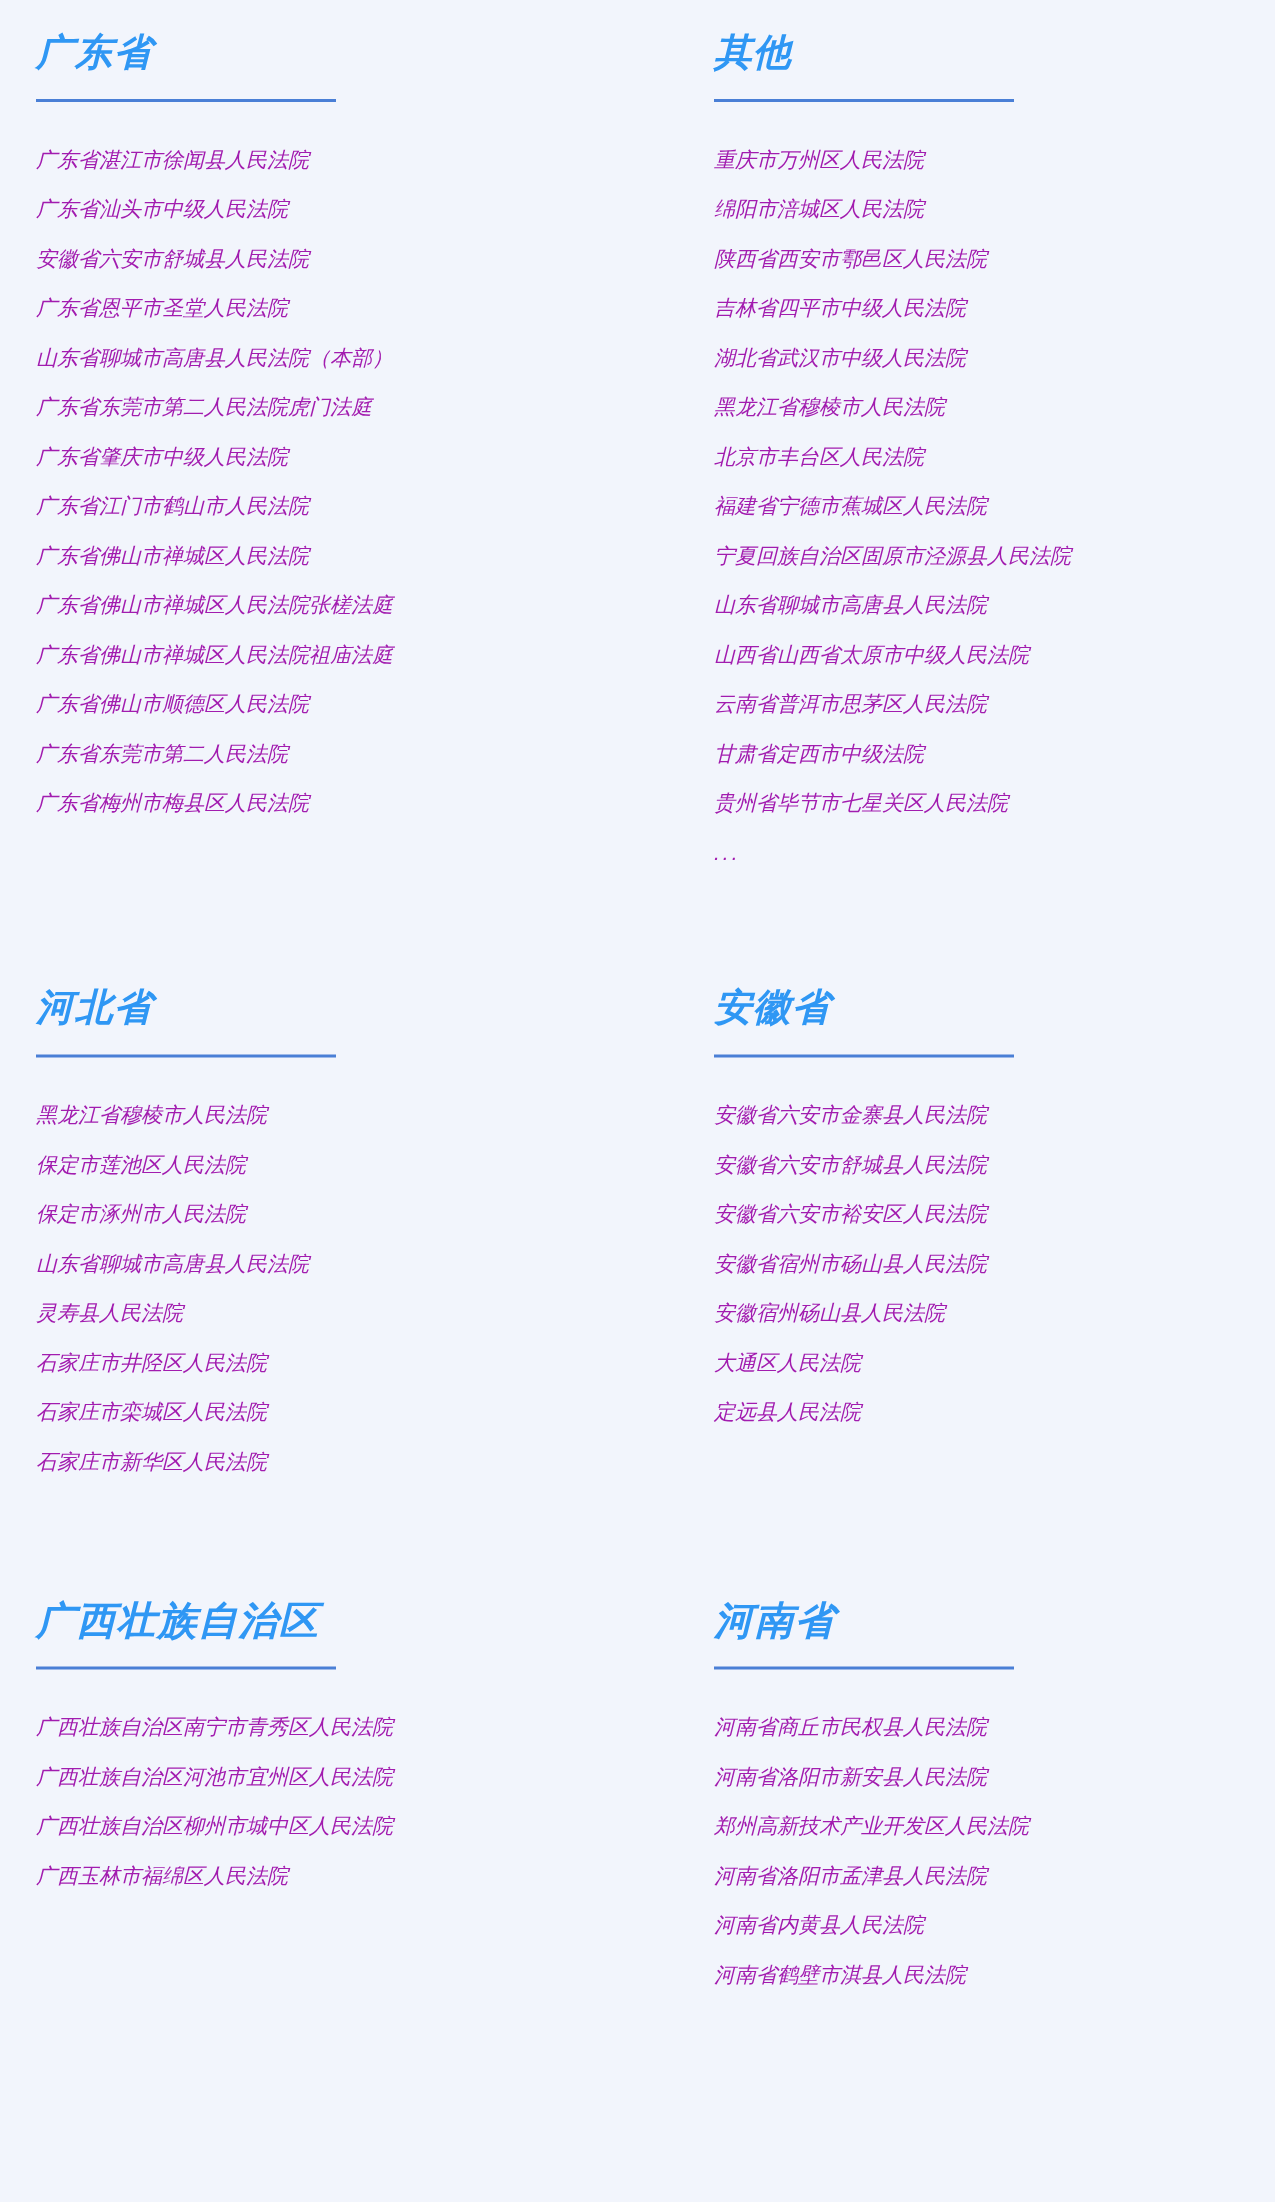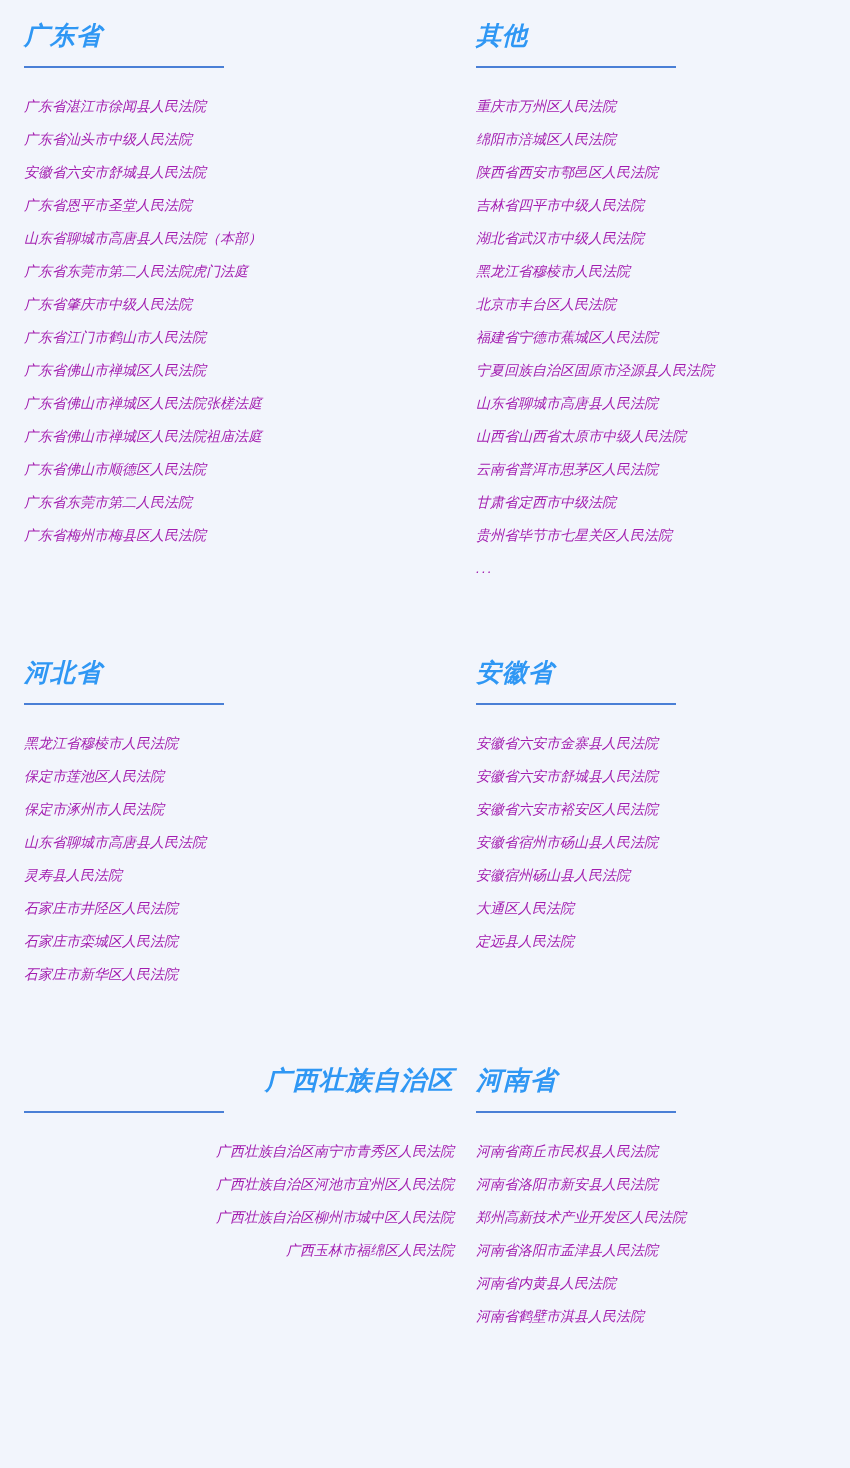--- a/index.html
+++ b/index.html
@@ -60,21 +60,21 @@
     white-space: nowrap;
   }
   .court-list li.ellipsis {
     letter-spacing: 2px;
   }
   
   .block-gd   { grid-column: 1; grid-row: 1; }
   .block-qt   { grid-column: 2; grid-row: 1; }
   .block-hb   { grid-column: 1; grid-row: 2; padding-top: 70px; }
   .block-ah   { grid-column: 2; grid-row: 2; padding-top: 70px; }
-  .block-gx   { grid-column: 1; grid-row: 3; padding-top: 72px; text-align: right; }
+  .block-gx   { grid-column: 1; grid-row: 3; padding-top: 72px; }
   .block-hn   { grid-column: 2; grid-row: 3; padding-top: 72px; }
   .block-gx .sec-title, .block-hn .sec-title { font-size: 26px; }
 </style>
 </head>
 <body style="background: rgb(242, 245, 252);">
 
 <div class="page">
   <div class="grid">
 
     <div class="section block-gd">

